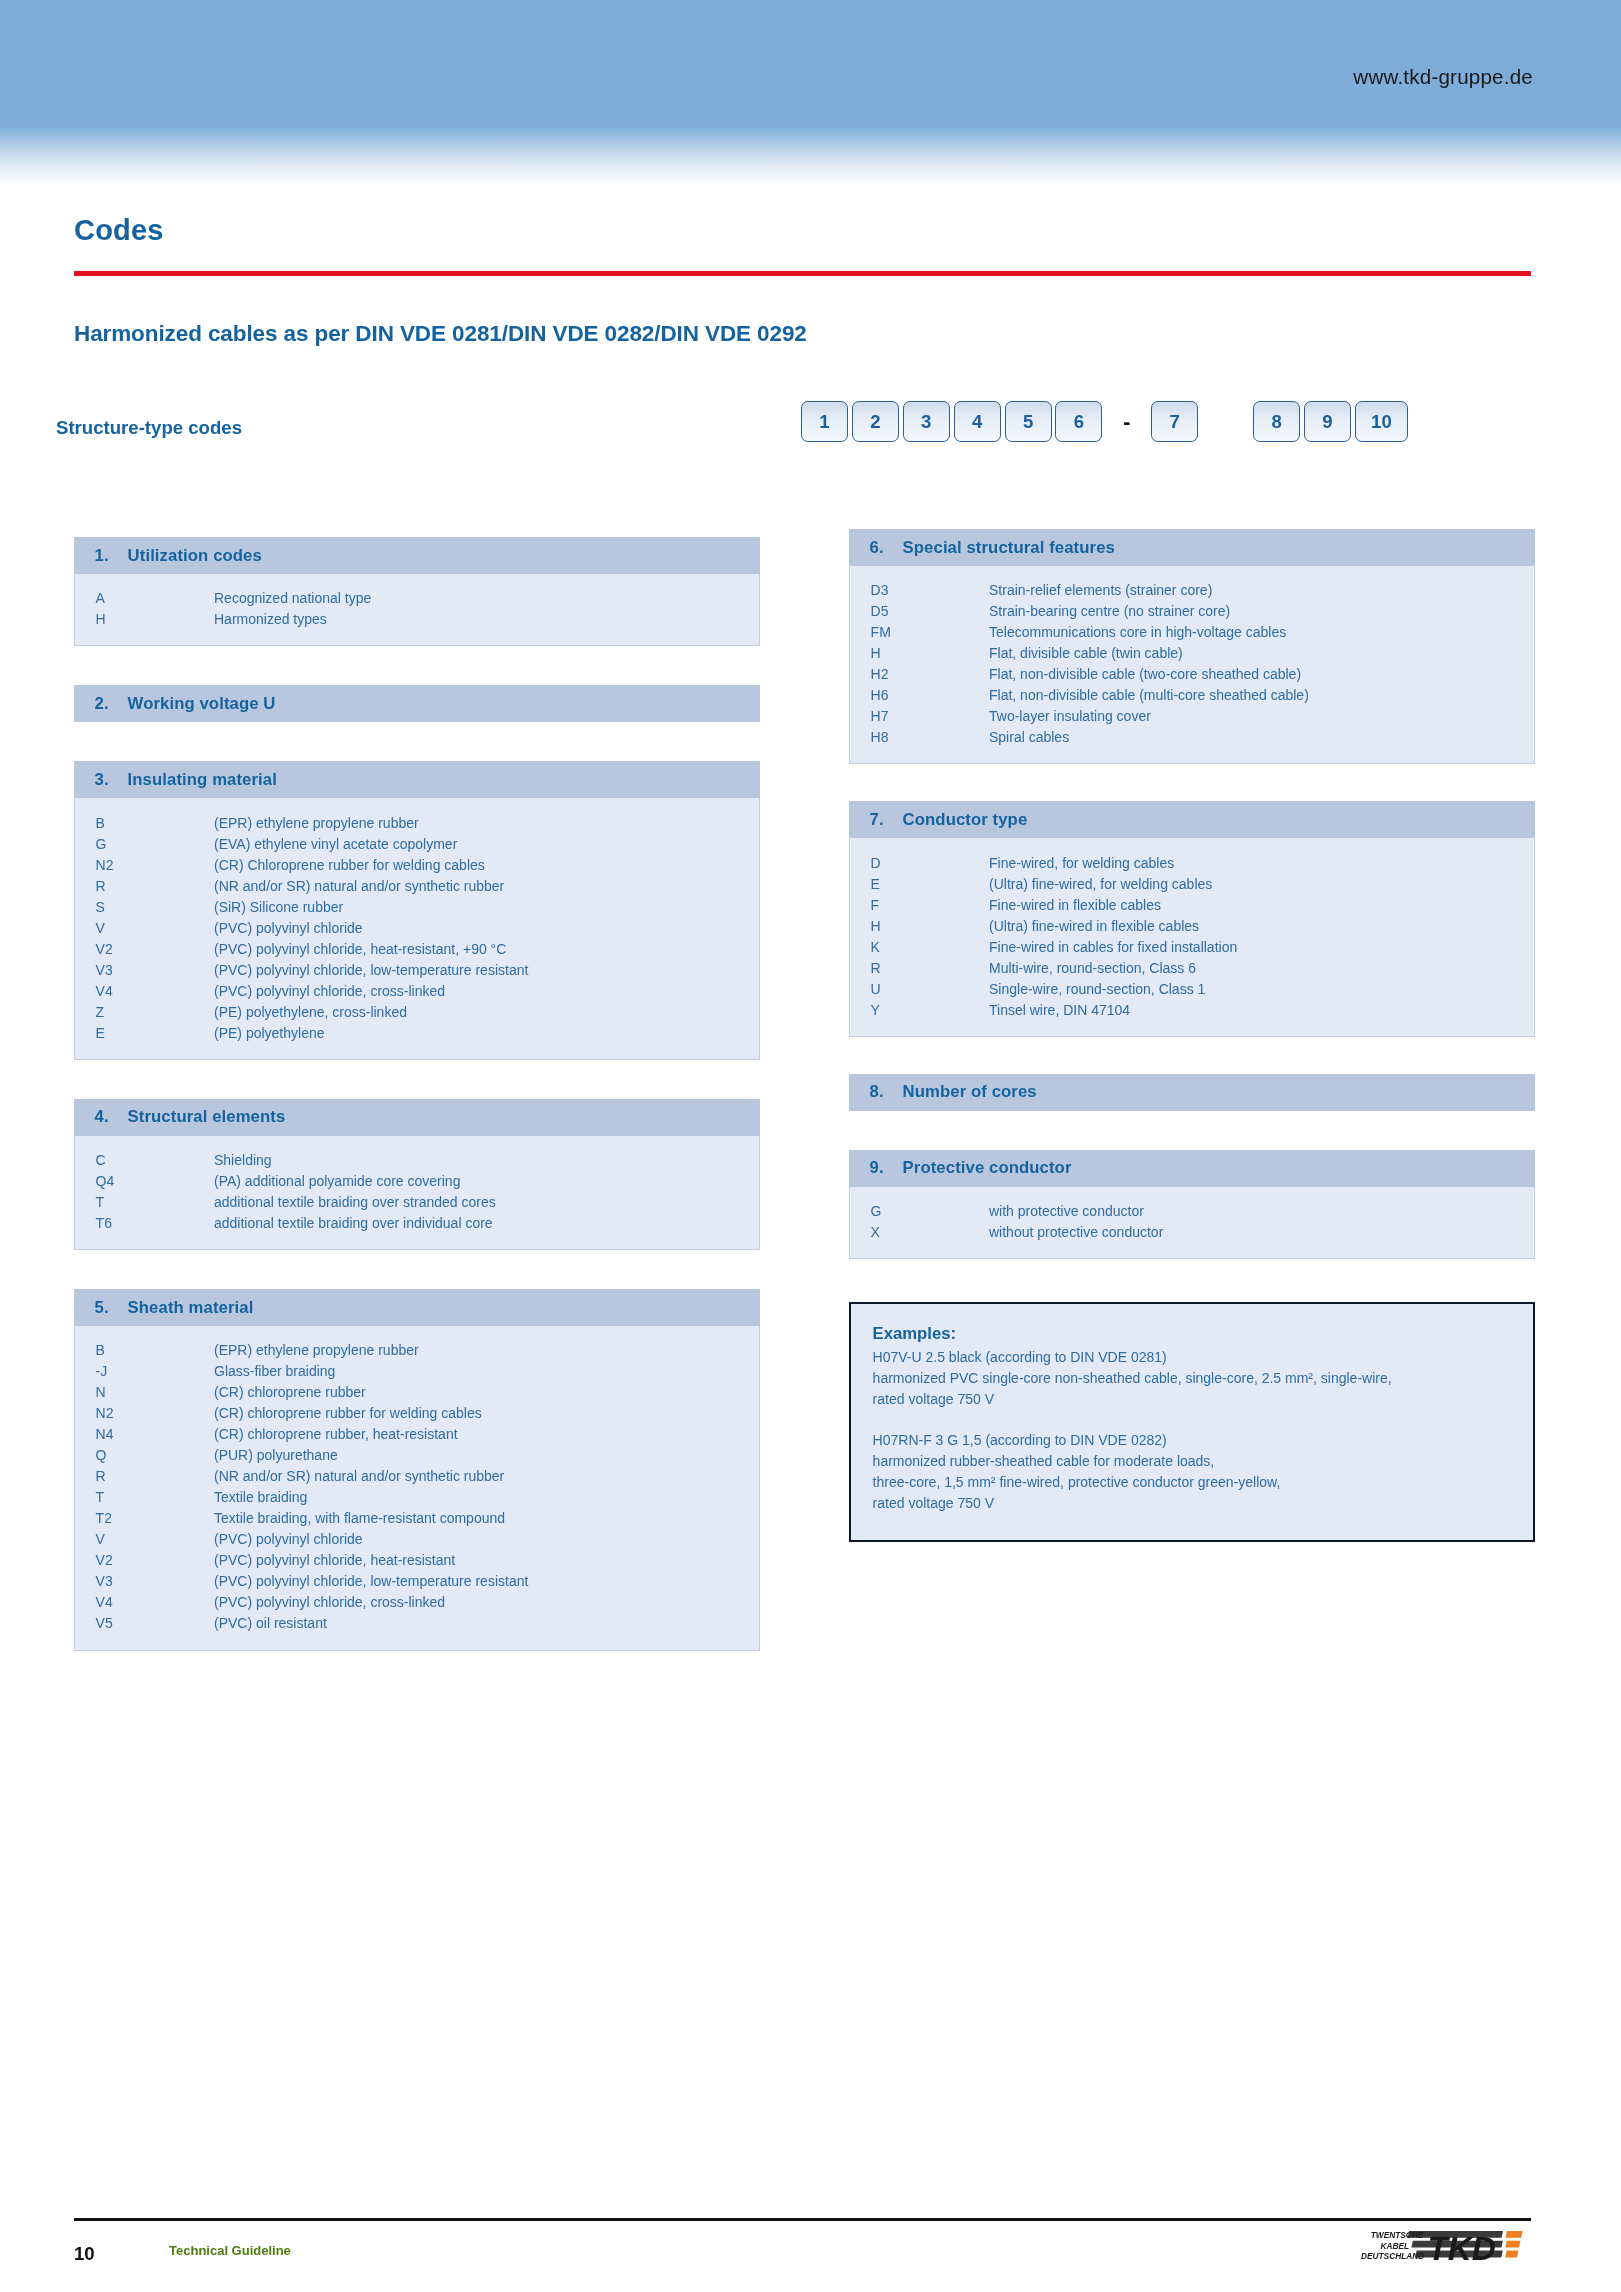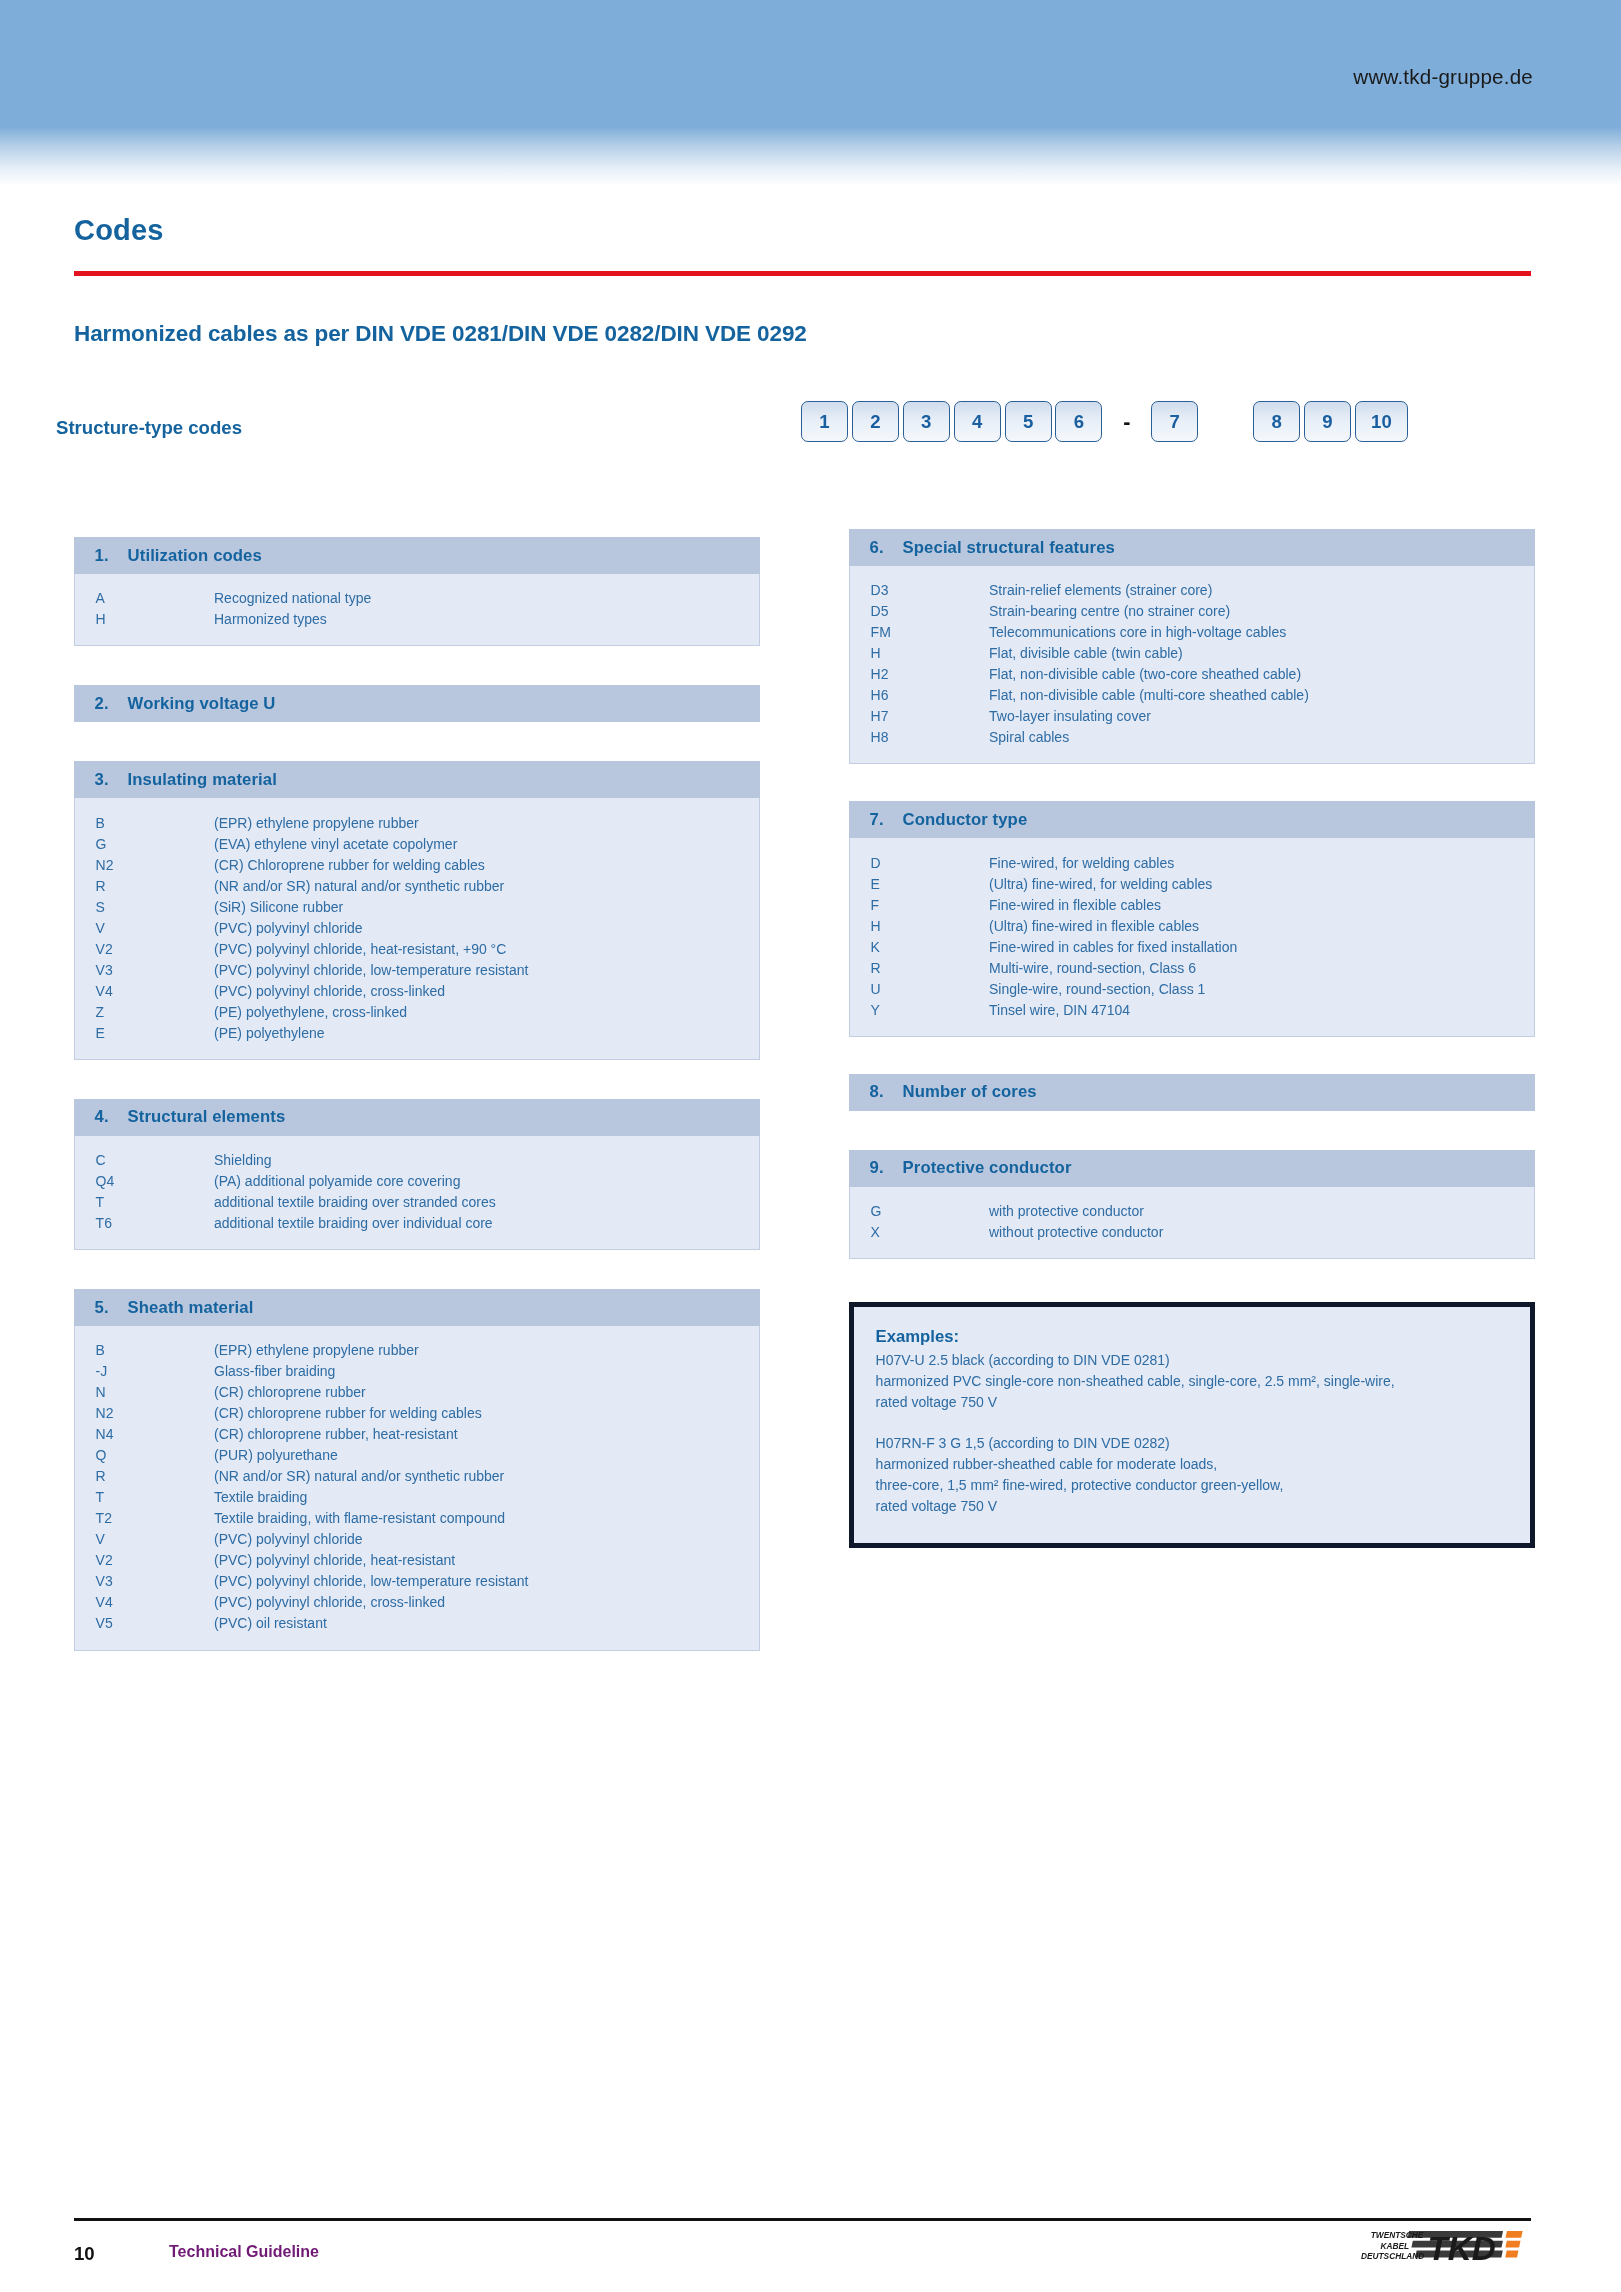--- a/index.html
+++ b/index.html
@@ -140,21 +140,21 @@
     align-items: center;
     font-size: 14px;
     color: #2e6ca4;
   }
   .spec-row .code { width: 139px; padding-left: 20.6px; }
   .spec-row .desc { flex: 1; }
 
   
   .examples-box {
     background: #e3e9f5;
-    border: 5px solid #0f172a;
+    border: 2px solid #0f172a;
     padding: 19.6px 23.5px 25.5px 21.6px;
     width: 686px;
   }
   .examples-title {
     font-size: 16.7px;
     font-weight: bold;
     color: #14639e;
     margin-bottom: 2.9px;
   }
   .examples-line {
@@ -178,23 +178,23 @@
     top: 2243px;
     left: 74px;
     font-size: 18.6px;
     font-weight: bold;
     color: #111;
   }
   .footer-label {
     position: absolute;
     top: 2243px;
     left: 169px;
-    font-size: 16px;
-    font-weight: bold;
-    color: #701a75;
+    font-size: 13px;
+    font-weight: bold;
+    color: #4d7c0f;
   }
   .footer-logo {
     position: absolute;
     top: 2227px;
     right: 76px;
     width: 186px;
     height: 51px;
   }
 </style>
 </head>

